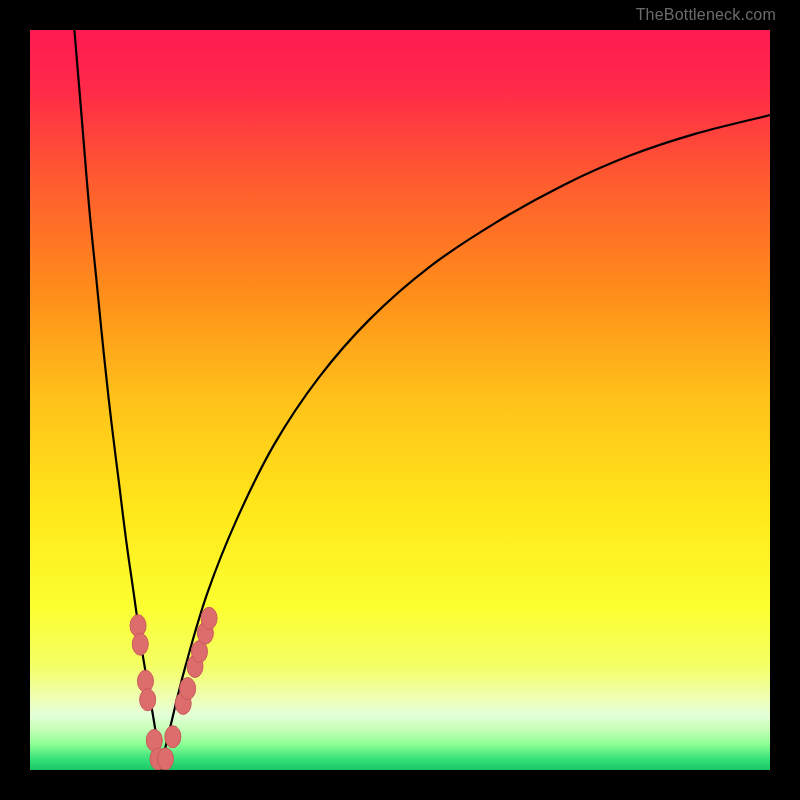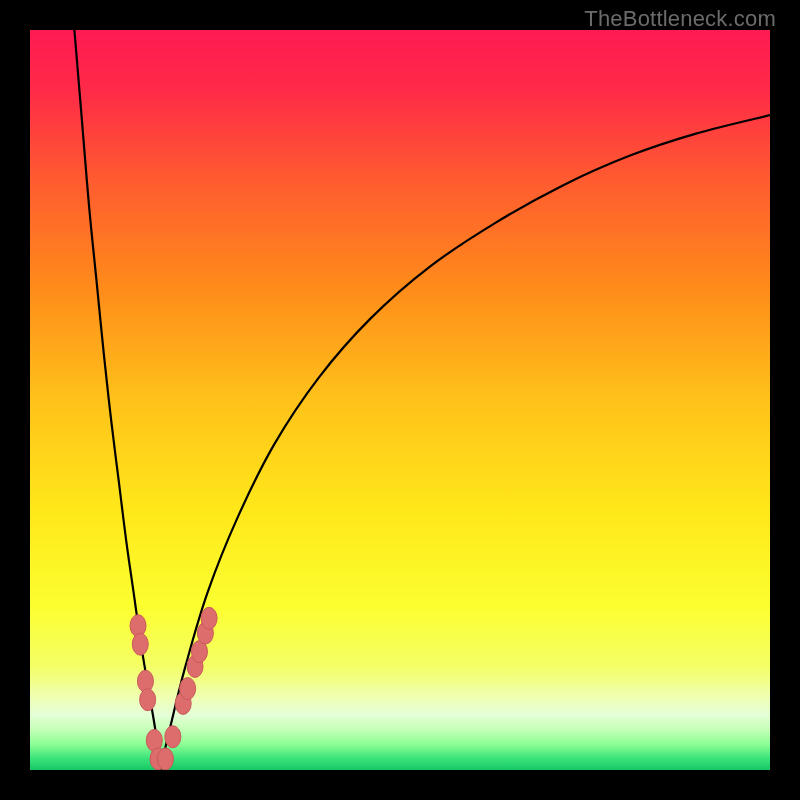--- a/index.html
+++ b/index.html
@@ -26,21 +26,21 @@
   }
   .gradient {
     position: absolute;
     inset: 0;
   }
   .watermark {
     position: absolute;
     top: 6px;
     right: 24px;
     color: #6b6b6b;
-    font-size: 22px;
+    font-size: 16px;
     letter-spacing: 0.2px;
     font-weight: 500;
   }
   svg.curves {
     position: absolute;
     inset: 0;
   }
 </style>
 </head>
 <body>

